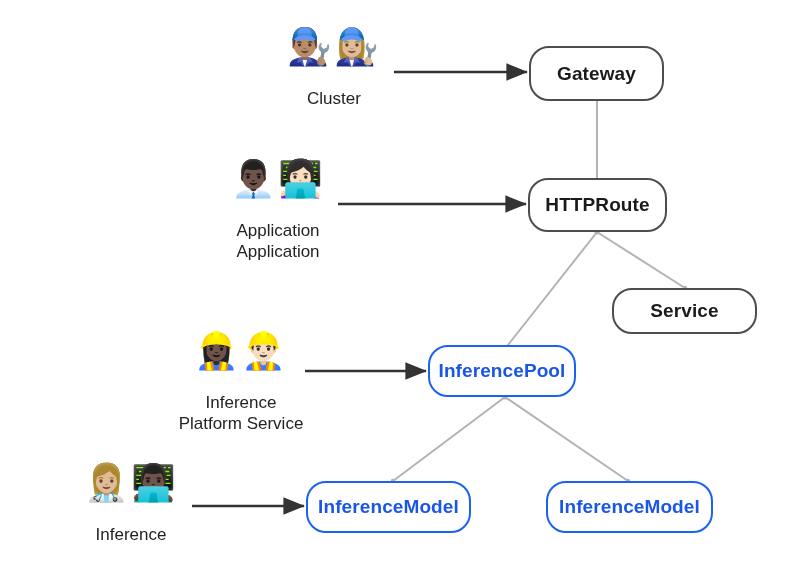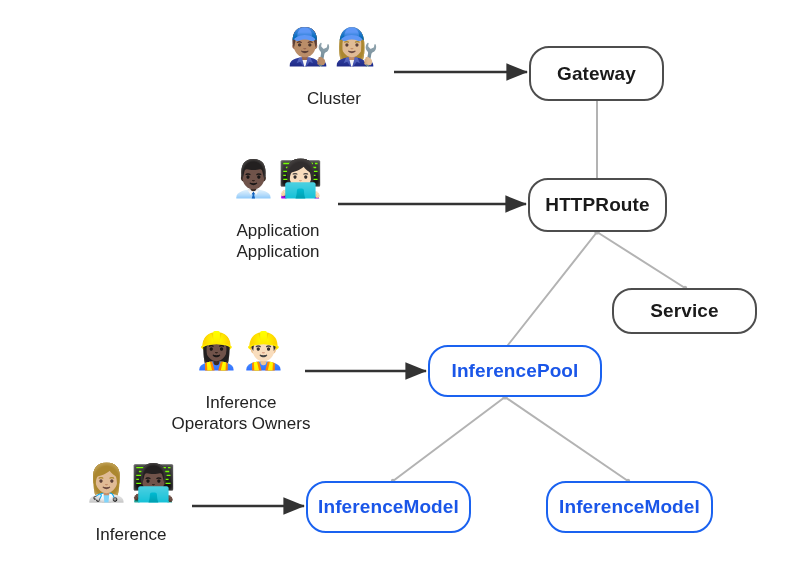--- a/index.html
+++ b/index.html
@@ -44,21 +44,21 @@
   }
   .node.blue {
     border: 2.5px solid #1a62f0;
     color: #1a56e8;
     font-size: 19px;
   }
 
   #node-gateway      { left: 529px; top: 46px;  width: 135px; height: 55px; }
   #node-httproute    { left: 528px; top: 178px; width: 139px; height: 54px; }
   #node-service      { left: 612px; top: 288px; width: 145px; height: 46px; }
-  #node-inferencepool{ left: 428px; top: 345px; width: 174px; height: 52px; text-align: center; }
+  #node-inferencepool{ left: 428px; top: 345px; width: 148px; height: 52px; text-align: center; }
   #node-model-left   { left: 306px; top: 481px; width: 165px; height: 52px; }
   #node-model-right  { left: 546px; top: 481px; width: 167px; height: 52px; }
 
   
   .persona {
     position: absolute;
     width: 190px;
     text-align: center;
     z-index: 3;
   }
@@ -142,21 +142,21 @@
     <div class="persona-label">
       <span>Application</span>
       <span class="l2">Application</span>
     </div>
   </div>
 
   <div class="persona" id="persona-inference-platform">
     <div class="persona-emojis">👷🏿‍♀️👷🏻‍♂️</div>
     <div class="persona-label">
       <span>Inference</span>
-      <span class="l2">Operators Owners</span>
+      <span class="l2">Platform Service</span>
     </div>
   </div>
 
   <div class="persona" id="persona-inference-workload">
     <div class="persona-emojis">👩🏼‍⚕️👨🏿‍💻</div>
     <div class="persona-label">
       <span>Inference</span>
     </div>
   </div>
 

